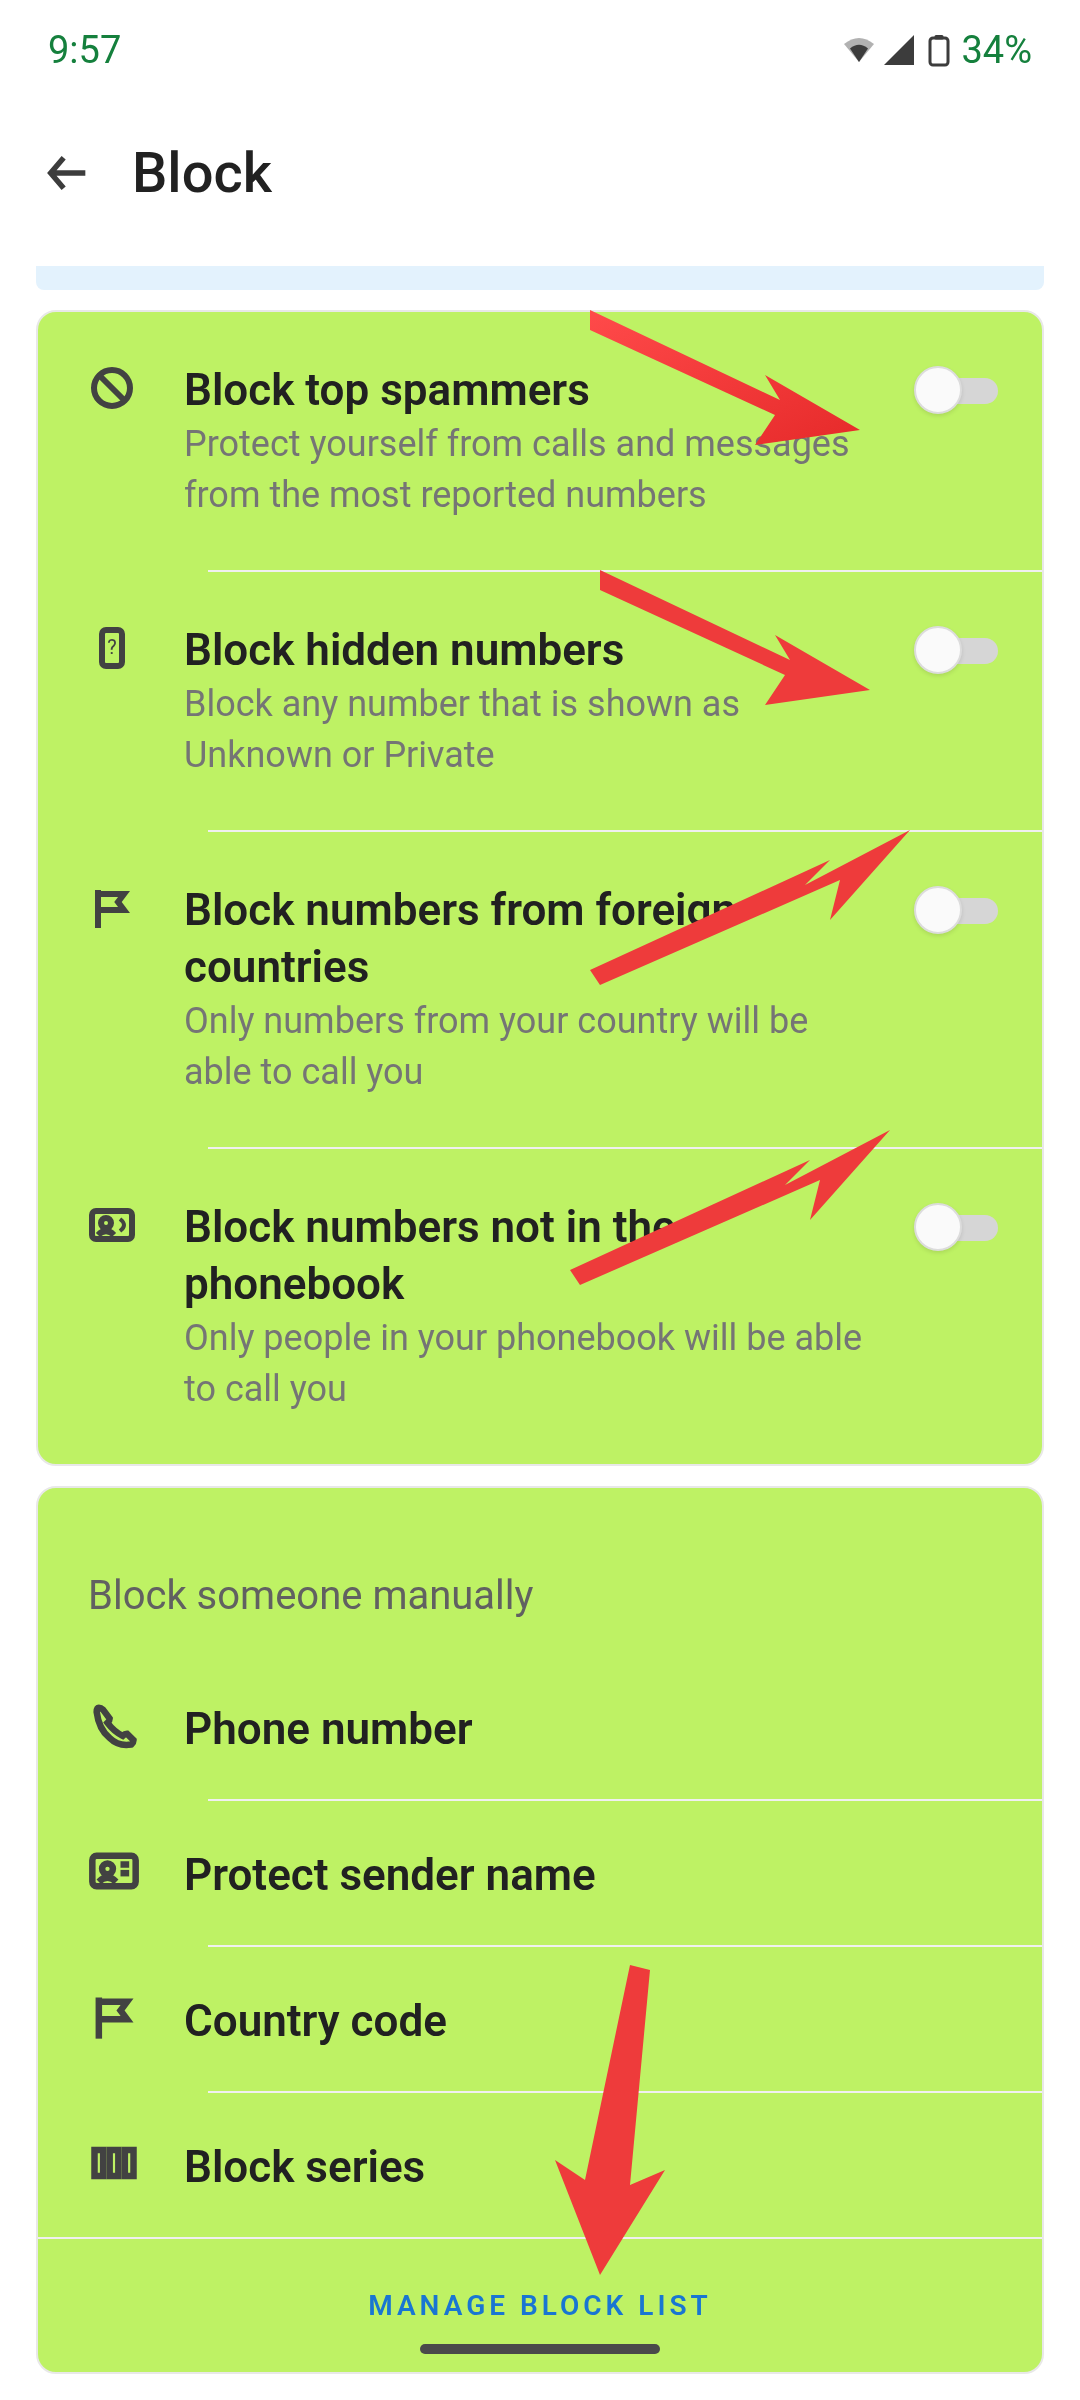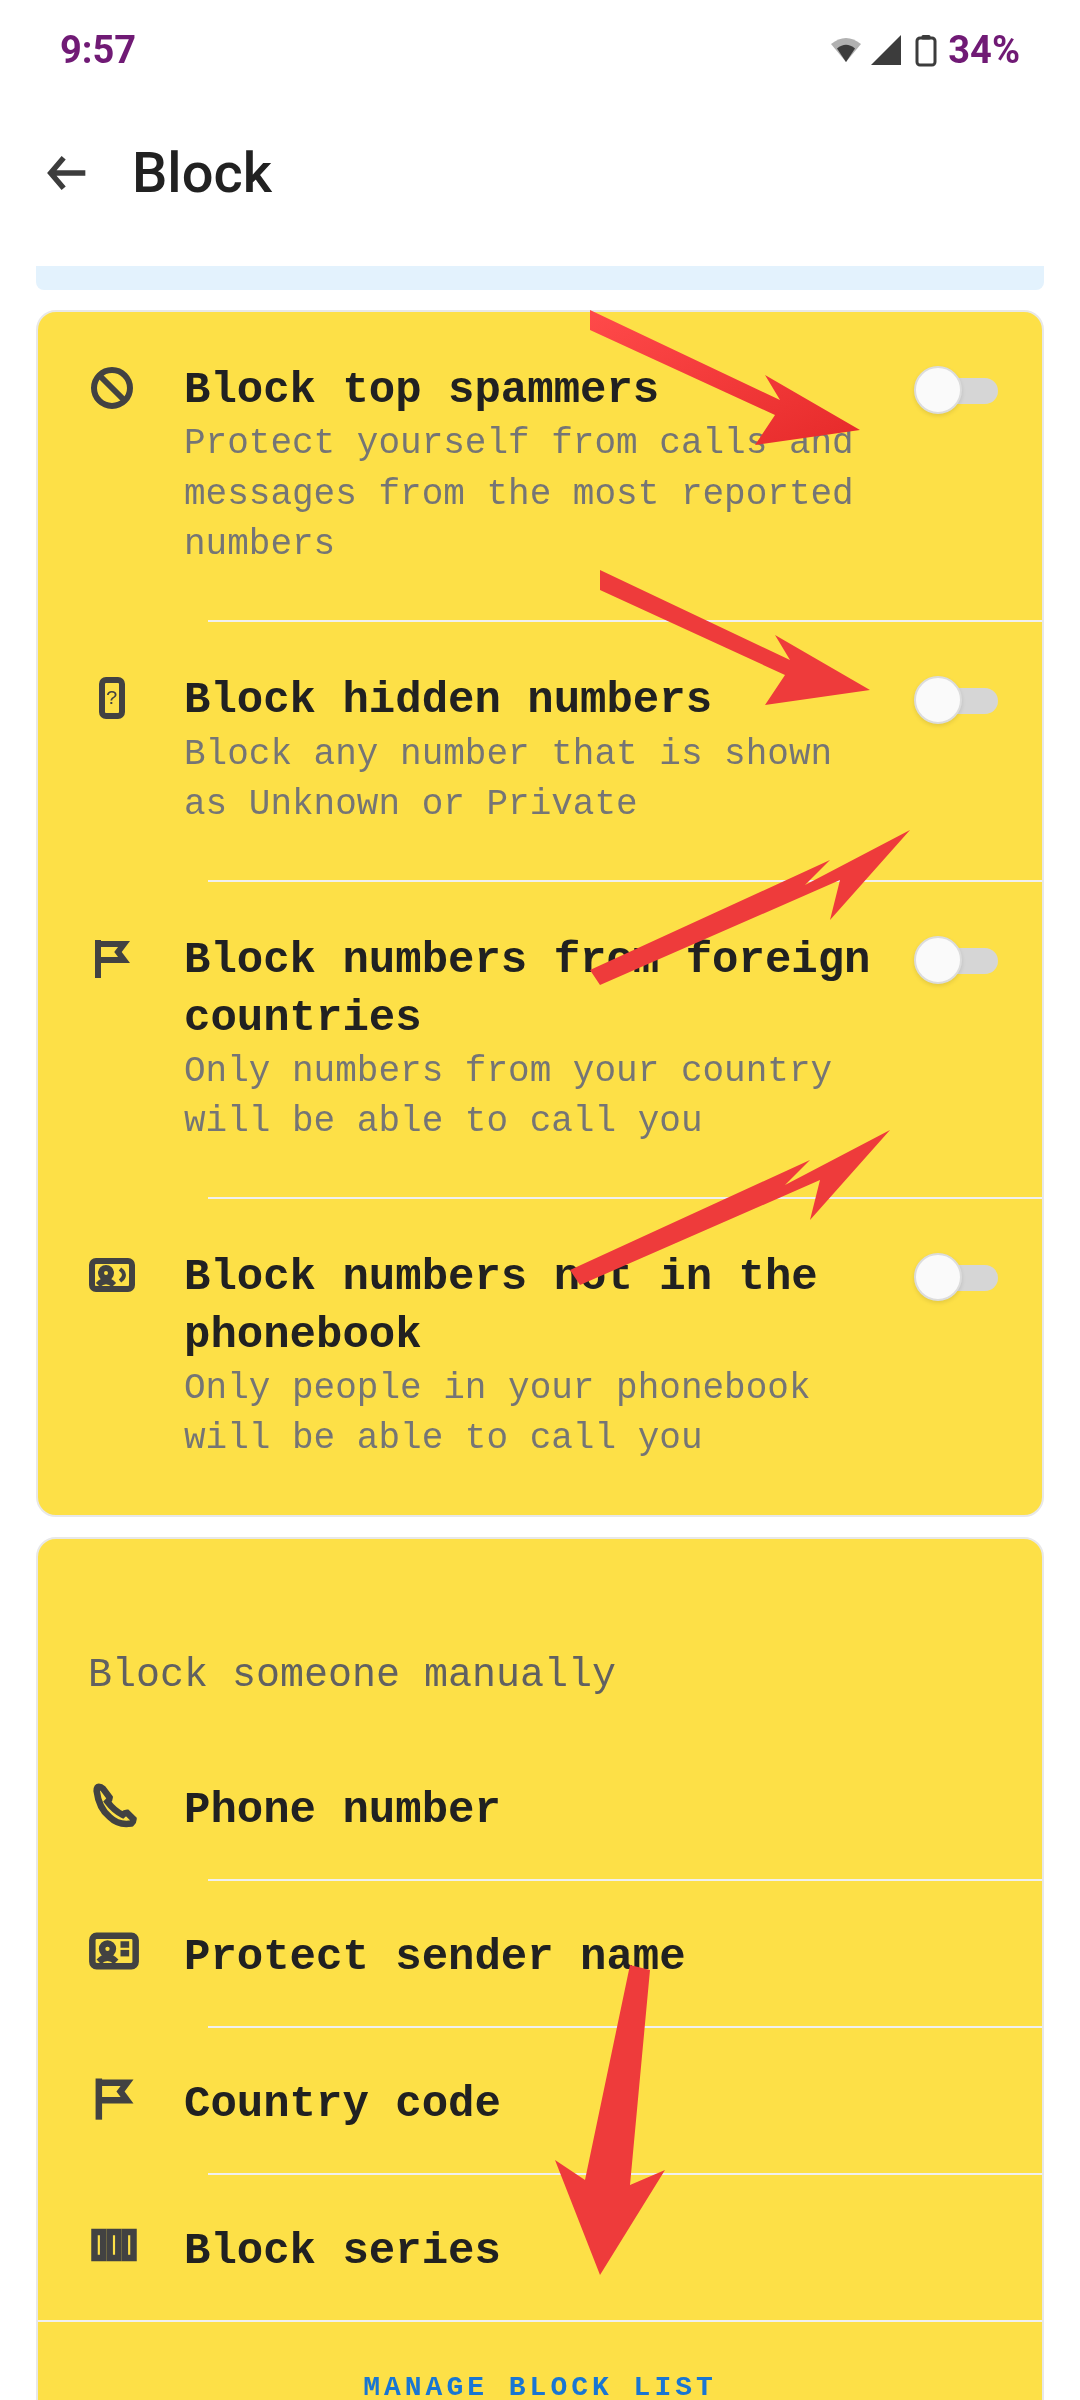--- a/index.html
+++ b/index.html
@@ -1,53 +1,53 @@
 <!DOCTYPE html>
 <html><head>
 <meta charset="utf-8">
 <style>
   * { box-sizing: border-box; margin: 0; padding: 0; }
   html, body { width: 1080px; height: 2400px; font-family: Roboto, "Segoe UI", Arial, sans-serif; background: #ffffff; color: #212121; }
   
   
-  .status-bar { height: 100px; display: flex; justify-content: space-between; align-items: center; padding: 0 60px; font-size: 38px; font-weight: 700; color: #701a75; }
+  .status-bar { height: 100px; display: flex; justify-content: space-between; align-items: center; padding: 0 48px; font-size: 38px; font-weight: 400; color: #15803d; }
   .status-right { display: flex; align-items: center; gap: 4px; }
   .status-right svg { width: 36px; height: 36px; }
   
   
   .header { display: flex; align-items: center; padding: 40px 40px 60px 40px; gap: 36px; }
   .header .back { width: 56px; height: 56px; display: flex; align-items: center; justify-content: center; }
   .header .back svg { width: 52px; height: 52px; stroke: #3c3c3c; }
   .header .title { font-size: 56px; font-weight: 500; color: #212121; }
   
   
   .top-strip { margin: 0 36px 16px 36px; height: 24px; background: #e3f2fd; border-radius: 0 0 8px 8px; }
   
   
-  .card { margin: 20px 36px; border: 2px solid #e8e8e8; border-radius: 20px; background: #fde047; overflow: hidden; font-family: Liberation Mono, monospace; }
+  .card { margin: 20px 36px; border: 2px solid #e8e8e8; border-radius: 20px; background: #bef264; overflow: hidden; }
   
   
   .setting { display: flex; align-items: flex-start; padding: 50px 44px 50px 50px; position: relative; }
   .setting .icon-col { width: 96px; flex-shrink: 0; padding-top: 2px; }
   .setting .icon-col svg { width: 48px; height: 48px; fill: none; stroke: #424242; stroke-width: 3; }
   .setting .text-col { flex: 1; padding-right: 120px; }
   .setting .stitle { font-size: 44px; font-weight: 600; color: #212121; line-height: 1.3; }
   .setting .sdesc { font-size: 36px; color: #757575; margin-top: 0; line-height: 1.4; }
   .setting .toggle { position: absolute; right: 44px; top: 56px; }
   
   
   .switch { width: 84px; height: 44px; position: relative; }
   .switch .track { position: absolute; left: 12px; right: 0; top: 10px; height: 26px; background: #d6d6d6; border-radius: 13px; }
   .switch .thumb { position: absolute; left: 0; top: -2px; width: 48px; height: 48px; background: #fafafa; border: 2px solid #dcdcdc; border-radius: 50%; box-shadow: 0 2px 4px rgba(0,0,0,0.1); }
   
   
   .divider { height: 2px; background: #f0f0f0; margin-left: 170px; }
   
   
-  .section-title { font-size: 40px; color: #616161; padding: 84px 50px 36px 50px; font-weight: 400; margin-top: 30px; }
+  .section-title { font-size: 40px; color: #616161; padding: 84px 50px 36px 50px; font-weight: 400; }
   
   
   .mrow { display: flex; align-items: flex-end; padding: 44px 50px; }
   .mrow .icon-col { width: 96px; flex-shrink: 0; }
   .mrow .icon-col svg { width: 52px; height: 52px; fill: none; stroke: #424242; stroke-width: 3; }
   .mrow .mlabel { font-size: 44px; font-weight: 600; color: #212121; }
   
   
   .card-action { border-top: 2px solid #f0f0f0; text-align: center; padding: 50px 0; }
   .card-action .action-text { font-size: 28px; font-weight: 600; color: #1976d2; letter-spacing: 4px; }

